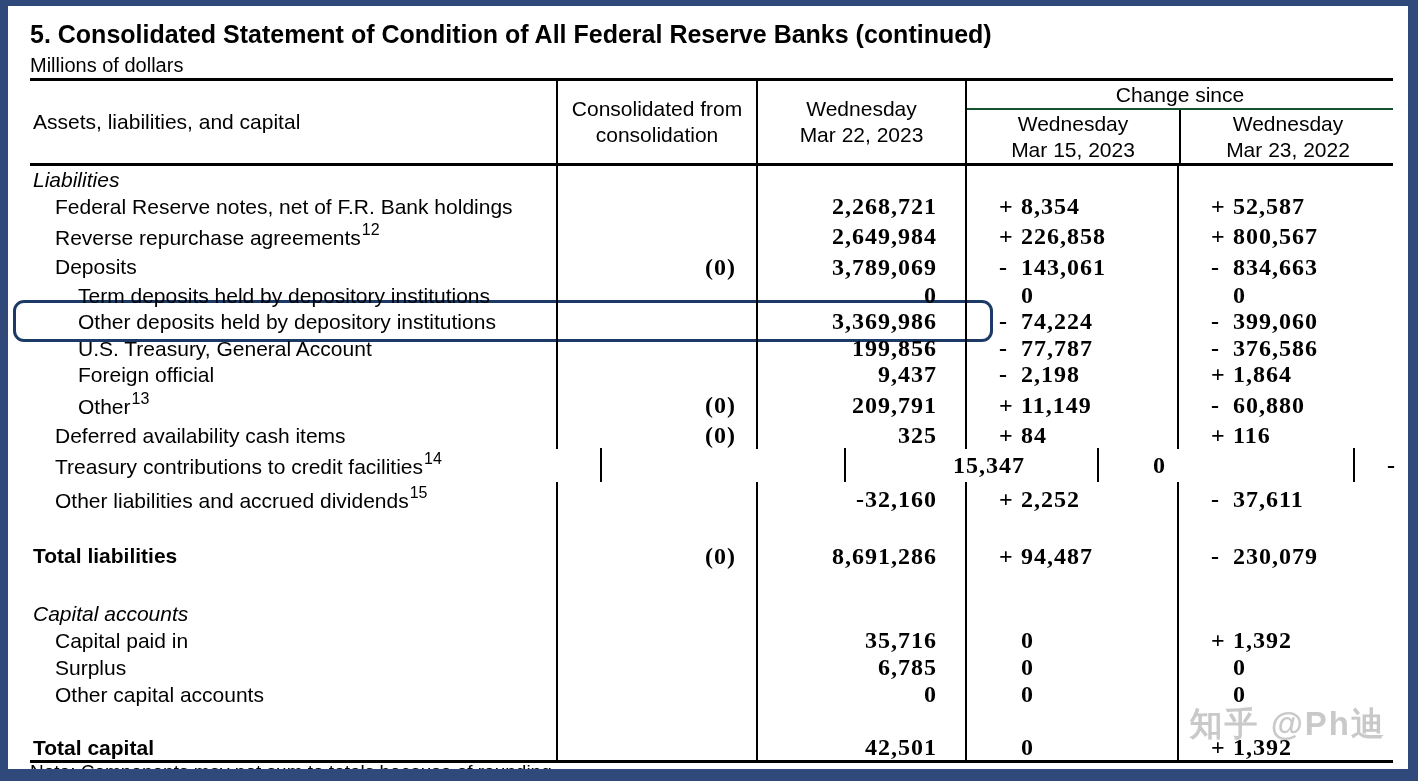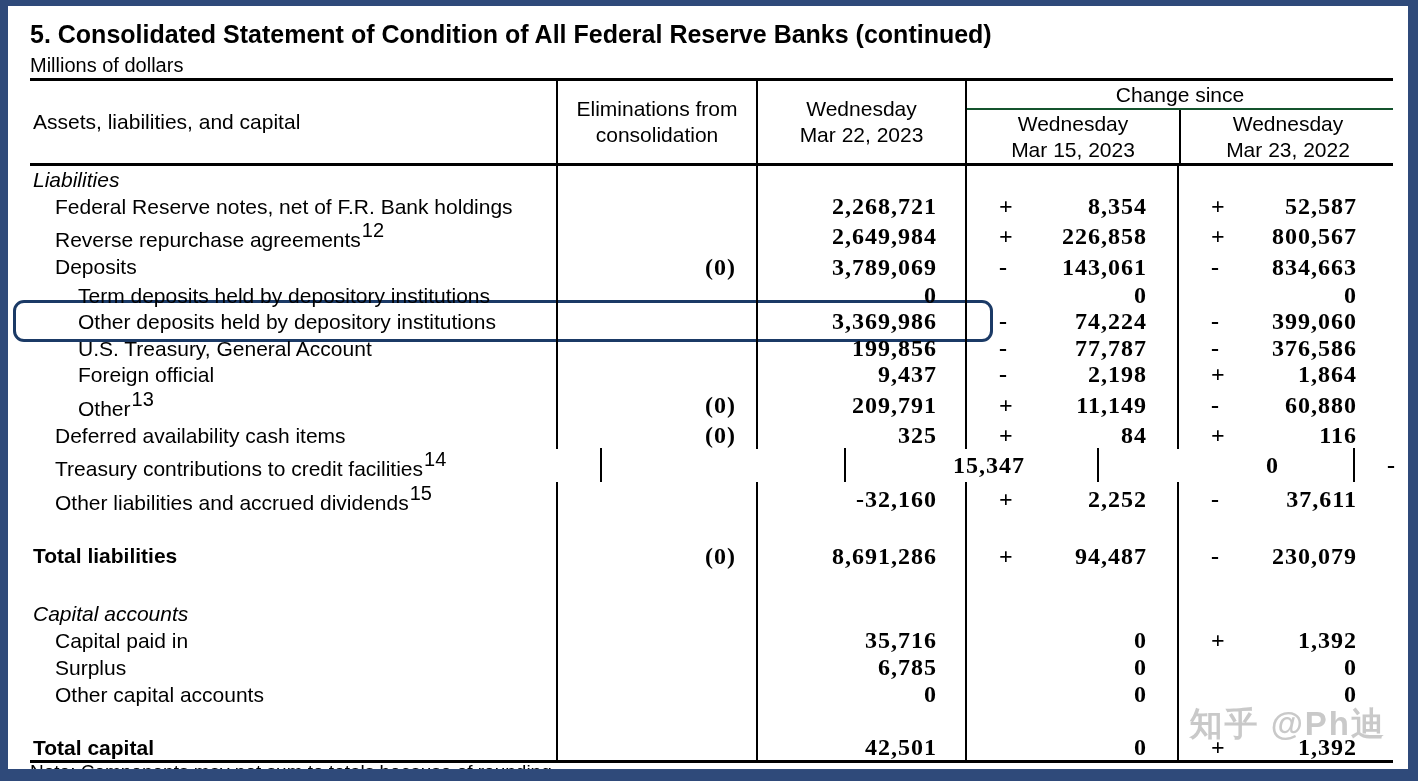--- a/index.html
+++ b/index.html
@@ -49,28 +49,28 @@
   .hgbot .hc { height:100%; }
   .hgbot .c5h { border-left:2px solid #000; }
   
   .row { display:grid; grid-template-columns:526px 200px 209px 212px 216px; }
   .c { display:flex; align-items:center; box-sizing:border-box; }
   .c2,.c3,.c4,.c5 { border-left:2px solid #000; }
   .c1 { padding-left:3px; }
   .lbl { font-size:21px; white-space:nowrap; }
   .ind1 { padding-left:22px; } .ind2 { padding-left:45px; }
   .it { font-style:italic; } .b { font-weight:bold; }
-  .lbl sup { font-size:20px; position:relative; top:-2px; margin-left:1px;margin-top:8px; }
+  .lbl sup { font-size:16px; position:relative; top:-2px; margin-left:1px;margin-top:8px; }
   .num { font-family:Liberation Serif, serif; font-weight:bold;
          font-size:24px; letter-spacing:1px; white-space:nowrap; }
   .c2 { justify-content:flex-end; padding-right:20px; }
   .c3 { justify-content:flex-end; padding-right:28px; }
   .c4 { padding-right:30px; } .c5 { padding-right:36px; }
   .c4 .sign, .c5 .sign { width:22px; margin-left:32px; text-align:left; }
-  .c4 .val, .c5 .val { flex:1; text-align:right; }
+  .c4 .val, .c5 .val { flex:1; }
   
   .hl-box {
     position:absolute; left:5px; top:294px;
     width:974px; height:36px;
     border:3px solid #1b3a66;
     border-radius:11px;
     pointer-events:none;
   }
   .watermark {
     position:absolute; right:22px; top:696px;
@@ -91,21 +91,21 @@
 
   <div class="title">5. Consolidated Statement of Condition of All Federal Reserve Banks (continued)</div>
   <div class="subtitle">Millions of dollars</div>
 
   <div class="tbl">
     <div class="thead">
       <div class="hc h-label">
         <span>Assets, liabilities, and capital</span>
       </div>
       <div class="hc bl">
-        <span>Eliminations from</span>
+        <span>Consolidated from</span>
         <span>consolidation</span>
       </div>
       <div class="hc bl">
         <span>Wednesday</span>
         <span>Mar 22, 2023</span>
       </div>
       <div class="hgroup">
         <div class="hgtop">Change since</div>
         <div class="hgbot">
           <div class="hc">

